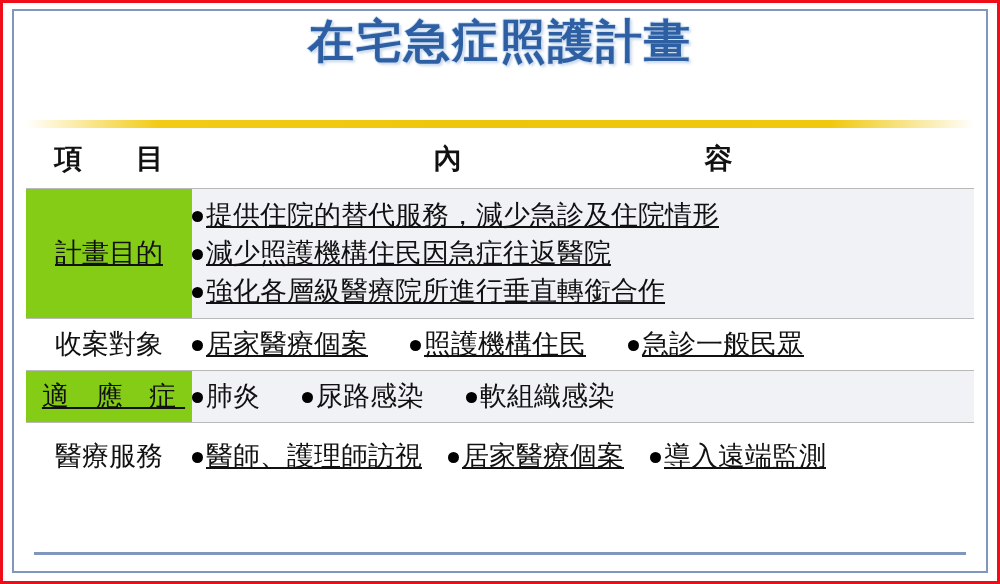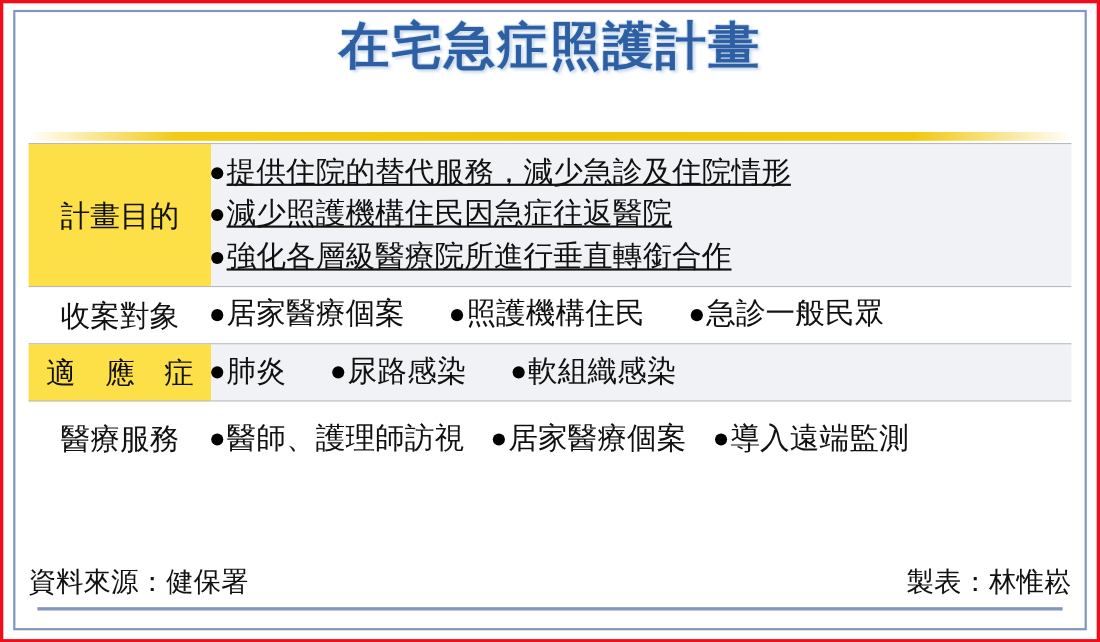--- a/index.html
+++ b/index.html
@@ -121,24 +121,24 @@
 
   .cell-content {
     font-size: 27px;
     color: #111111;
     padding: 4px 0 4px 10px;
     border-left: 2px solid #6e6e6e;
     line-height: 1.42;
   }
 
   
-  .bg-item-cream  { background: #fde047; }
+  .bg-item-cream  { background: #84cc16; text-decoration: underline; }
   .bg-item-white  { background: #ffffff; }
   .bg-cont-shade  { background: #f1f2f6; }
-  .bg-cont-white  { background: #ffffff; }
+  .bg-cont-white  { background: #ffffff; text-decoration: underline; }
 
   .bullets-stack .bullet-line { display: block; white-space: nowrap; text-decoration: underline; }
   .bullets-inline {
     display: flex;
     align-items: center;
     white-space: nowrap;
   }
   .bullets-inline .bullet-line { margin-right: 26px; }
   .bullets-inline.wide .bullet-line { margin-right: 42px; }
   .bullets-inline .bullet-line:last-child { margin-right: 0; }
@@ -187,20 +187,29 @@
 
     <div class="gold-rule"></div>
 
     <table class="table">
       <colgroup>
           <col class="c-item">
           <col>
         </colgroup>
       <tbody>
 
+        <tr class="hdr-row">
+          <td class="hdr-cell hdr-item">項 目</td>
+          <td class="hdr-cell">
+            <div class="hdr-content">
+              <span>內</span>
+              <span>容</span>
+            </div>
+          </td>
+        </tr>
 
         <tr class="rowline" style="height:130px;">
           <td class="cell-item bg-item-cream">計畫目的</td>
           <td class="cell-content bg-cont-shade">
             <div class="bullets-stack">
               <span class="bullet-line"><span class="dot"></span><span>提供住院的替代服務，減少急診及住院情形</span></span>
               <span class="bullet-line"><span class="dot"></span><span>減少照護機構住民因急症往返醫院</span></span>
               <span class="bullet-line"><span class="dot"></span><span>強化各層級醫療院所進行垂直轉銜合作</span></span>
             </div>
           </td>
@@ -236,21 +245,17 @@
               <span class="bullet-line"><span class="dot"></span><span>居家醫療個案</span></span>
               <span class="bullet-line"><span class="dot"></span><span>導入遠端監測</span></span>
             </div>
           </td>
         </tr>
 
 
       </tbody>
     </table>
 
-    <div class="footer">
-      <div>資料來源：健保署</div>
-      <div>製表：林惟崧</div>
-    </div>
 
     <div class="footer-rule"></div>
 
   </div>
 </div>
 
 </body></html>

